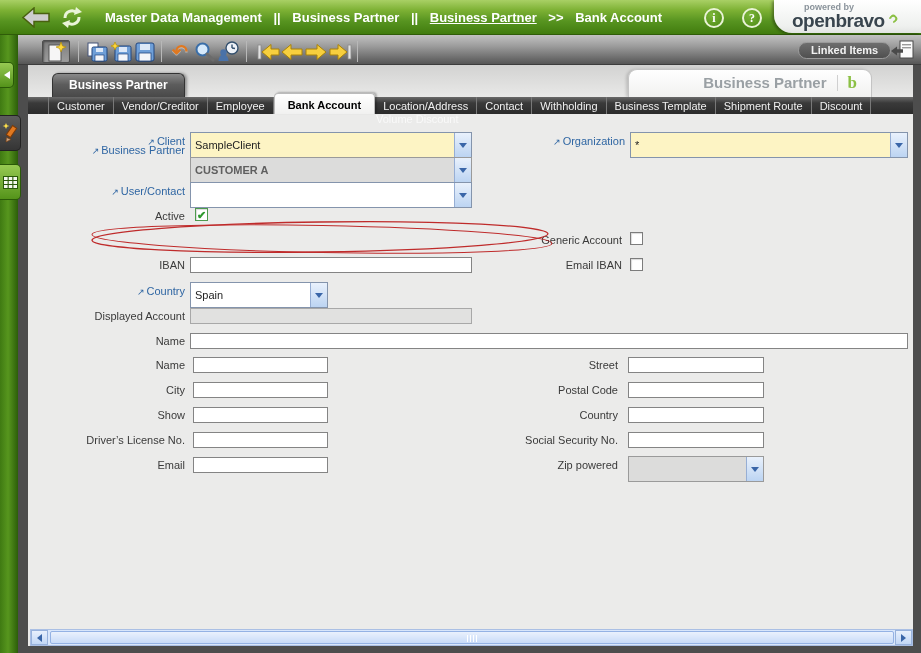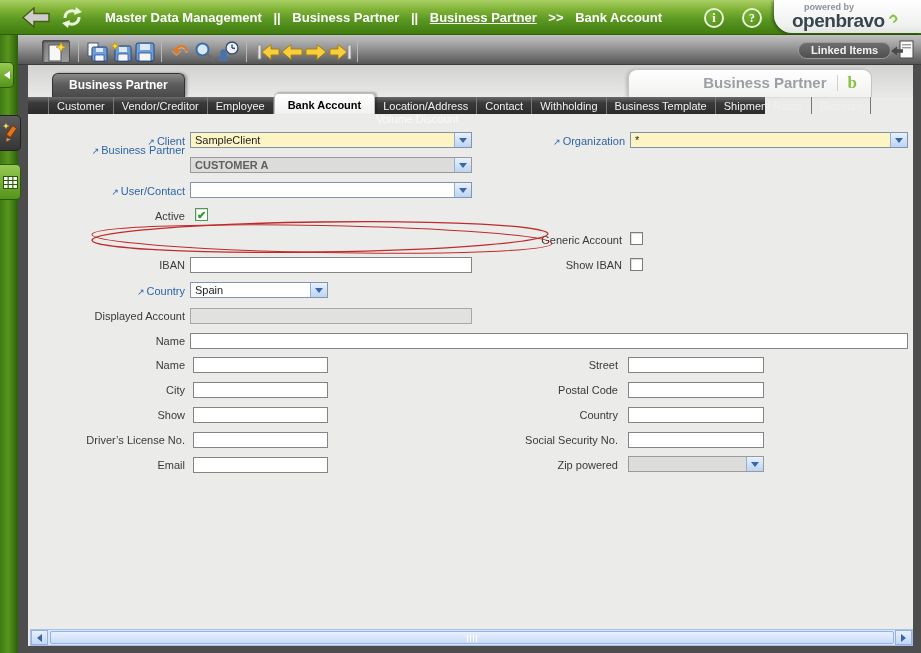--- a/index.html
+++ b/index.html
@@ -71,41 +71,41 @@
                box-shadow:2px 0 3px rgba(0,0,0,.35); cursor:default; }
   .wtab-white { position:absolute; left:628px; top:69px; width:244px; height:28px;
                 background:linear-gradient(180deg,#ffffff,#f1f1f0);
                 border:1px solid #c4c4c4; border-bottom:none; border-radius:9px 9px 0 0;
                 display:flex; align-items:center; justify-content:flex-end; padding:0 14px 2px 0;
                 box-shadow:-2px 0 3px rgba(0,0,0,.15); }
   .wtab-white .ttl { color:#9aa0a4; font-size:15px; font-weight:bold; margin-right:10px; }
   .b-logo { color:#8cc045; font-size:17px; font-weight:bold; border-left:1px solid #d0d0d0;
             padding-left:10px; line-height:16px; font-family:"Liberation Serif",serif; }
 
-  .tabstrip { position:absolute; left:28px; top:97px; width:737px; height:17px;
+  .tabstrip { position:absolute; left:28px; top:97px; width:885px; height:17px;
               background:linear-gradient(180deg,#6a6a6a,#3a3a3a 35%,#2b2b2b);
               display:flex; align-items:flex-end; padding-left:20px; }
   .tab { color:#f0f0f0; font-size:11px; padding:2px 8px; height:17px; line-height:14px;
          border-right:1px solid #787878; cursor:pointer; white-space:nowrap; }
   .tab:first-child { border-left:1px solid #787878; }
   .tab.active { background:linear-gradient(180deg,#ffffff,#f1f1f0); color:#000; font-weight:bold;
                 height:21px; border-radius:4px 4px 0 0; border:1px solid #bbb; border-bottom:none;
                 padding:4px 13px 0 13px; margin-top:-4px; box-shadow:2px -1px 2px rgba(0,0,0,.25); }
   .ghost-tab { position:absolute; left:376px; top:113px; font-size:11px; color:#fdfdfd;
                opacity:.8; white-space:nowrap; }
 
   
   .flabel { position:absolute; font-size:11px; color:#3a3a3a; text-align:right; height:14px;
             line-height:13px; white-space:nowrap; }
   .flabel.link { color:#2f66a3; cursor:pointer; }
   .link-arrow { font-size:9px; color:#2f66a3; margin-right:2px; }
   .tinput { position:absolute; height:16px; border:1px solid #848484; background:#fff;
             font-size:11px; font-family:"Liberation Sans",sans-serif; padding:0 3px; }
   .tinput.disabled { background:#e1e1e0; border-color:#a8a8a8; }
-  .fsel { position:absolute; height:16px; border:1px solid #8494ac; background:#fff;
+  .fsel { position:absolute; height:26px; border:1px solid #8494ac; background:#fff;
           display:flex; align-items:center; cursor:pointer; }
   .fsel.mandatory { background:#fdf4c4; }
   .fsel.disabled { background:#dcdcdb; border-color:#9a9a9a; }
   .sel-text { flex:1; font-size:11px; color:#222; padding:0 4px; white-space:nowrap; overflow:hidden; }
   .sel-text.bold { font-weight:bold; color:#5f5f5f; }
   .sel-btn { width:17px; height:100%; background:linear-gradient(180deg,#e9f1fc,#bcd4f2);
              border-left:1px solid #96aed4; display:flex; align-items:center; justify-content:center; }
   .sel-chev { width:0; height:0; border-left:4px solid transparent; border-right:4px solid transparent;
               border-top:5px solid #3a66a8; }
   .cbox { position:absolute; width:13px; height:13px; background:#fff; border:1px solid #7c7c7c;
@@ -335,21 +335,21 @@
   </div>
 
   <div class="flabel" style="left:60px;top:210px;width:125px;">Active</div>
   <div class="cbox checked" style="left:195px;top:208px;"><span>✔</span></div>
 
   <div class="flabel" style="left:480px;top:234px;width:142px;">Generic Account</div>
   <div class="cbox" style="left:630px;top:232px;"></div>
 
   <div class="flabel" style="left:60px;top:259px;width:125px;">IBAN</div>
   <input class="tinput" style="left: 190px; top: 257px; width: 282px;" value="">
-  <div class="flabel" style="left:480px;top:259px;width:142px;">Show IBAN</div>
+  <div class="flabel" style="left:480px;top:259px;width:142px;">Email IBAN</div>
   <div class="cbox" style="left:630px;top:258px;"></div>
 
   <div class="flabel link" style="left:60px;top:285px;width:125px;"><span class="link-arrow">↗</span><span>Country</span></div>
   <div class="fsel" style="left:190px;top:282px;width:138px;">
     <span class="sel-text">Spain</span>
     <span class="sel-btn">
         <span class="sel-chev"></span>
       </span>
   </div>
 

